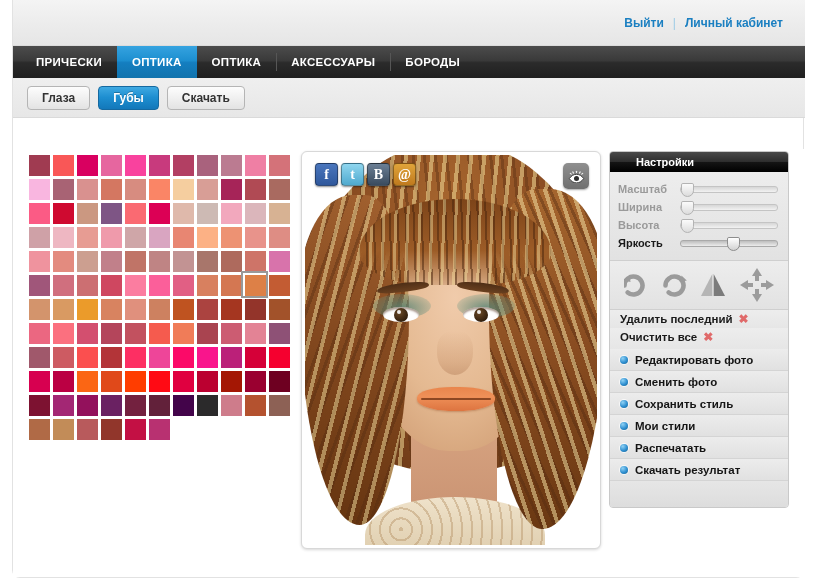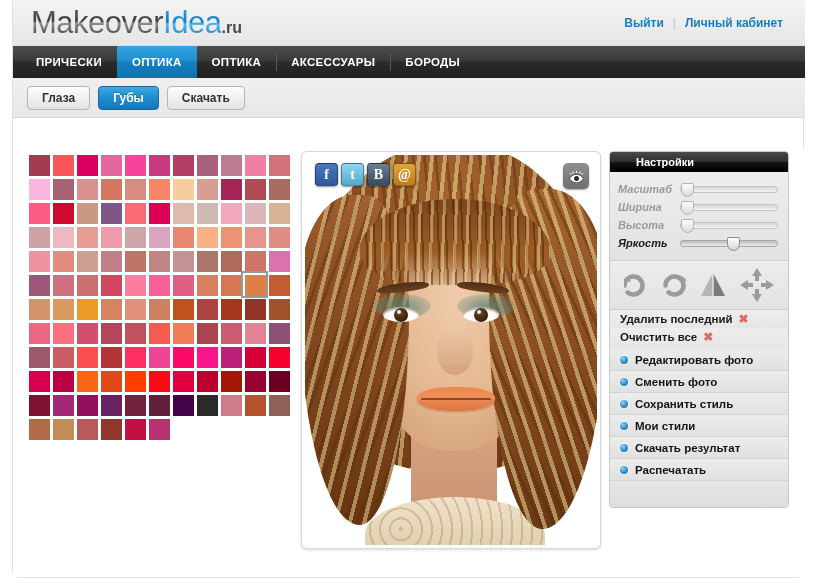--- a/index.html
+++ b/index.html
@@ -380,21 +380,20 @@
     background: linear-gradient(#4a4a4a 0%, #2e2e2e 48%, #141414 52%, #000 100%);
     color: #ffffff;
     font-size: 11px; font-weight: bold;
     display: flex; align-items: center;
     padding-left: 26px;
   }
   .panel-body {
     background: linear-gradient(#ededed, #e2e2e2);
     padding: 8px 10px 8px 8px;
     border-bottom: 1px solid #cfcfcf;
-    font-style: italic;
   }
   .slider-row {
     display: flex; align-items: center;
     height: 18px;
     gap: 6px;
   }
   .slider-label {
     width: 56px;
     font-size: 11px;
     font-weight: bold;
@@ -469,23 +468,20 @@
   }
   .tool-tail { height: 26px; background: linear-gradient(#e6e6e6, #dddddd); }
 </style>
 </head>
 <body>
 
 <div id="app">
   <div class="page-card">
 
     <div class="header">
-      <div class="logo">
-        <span class="l1">Makeover</span><span class="l2">Idea</span><span class="l3">.ru</span>
-      </div>
       <div class="header-links">
         <a>Выйти</a>
         <span class="sep">|</span>
         <a>Личный кабинет</a>
       </div>
     </div>
 
     <div class="mainnav">
       <div class="navitem">ПРИЧЕСКИ</div>
       <div class="navitem active">ОПТИКА</div>
@@ -792,25 +788,25 @@
           <div class="tool-item">
             <span class="bullet"></span>
             <span>Сохранить стиль</span>
           </div>
           <div class="tool-item">
             <span class="bullet"></span>
             <span>Мои стили</span>
           </div>
           <div class="tool-item">
             <span class="bullet"></span>
-            <span>Скачать результат</span>
+            <span>Распечатать</span>
           </div>
           <div class="tool-item">
             <span class="bullet"></span>
-            <span>Распечатать</span>
+            <span>Скачать результат</span>
           </div>
           <div class="tool-tail"></div>
         </div>
 
       </div>
     </div>
   </div>
 </div>
 
 </body></html>

